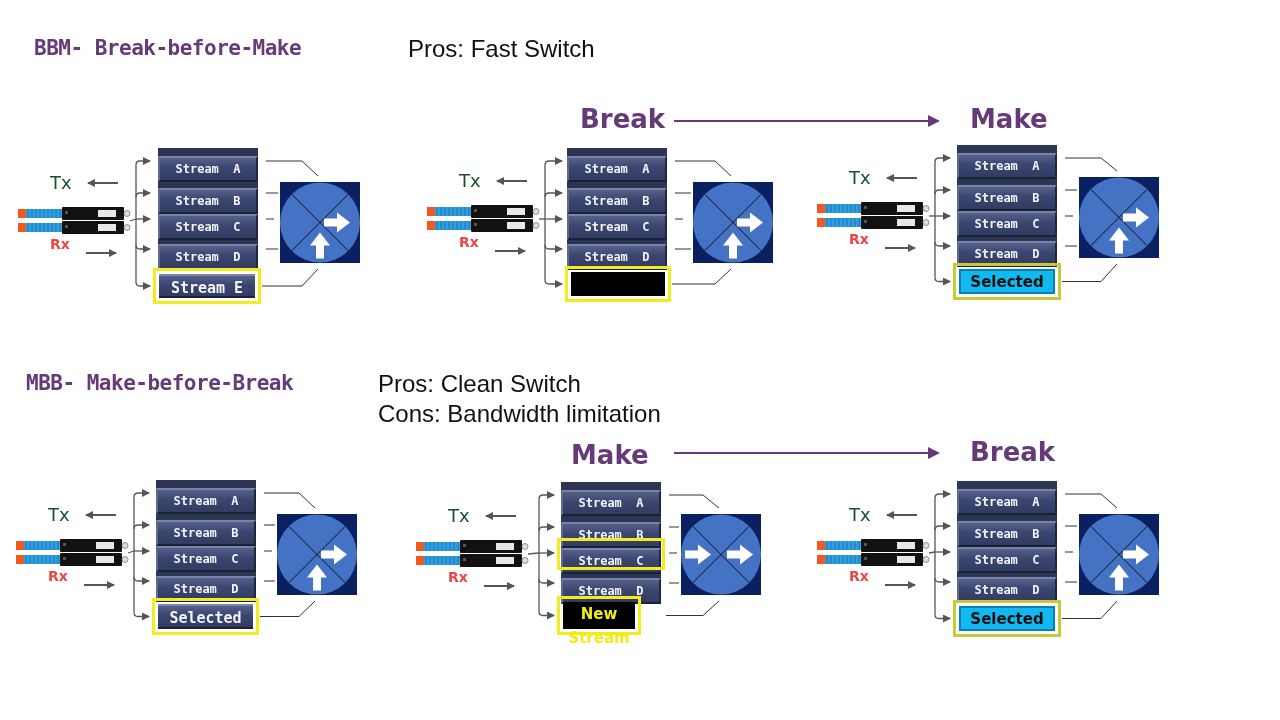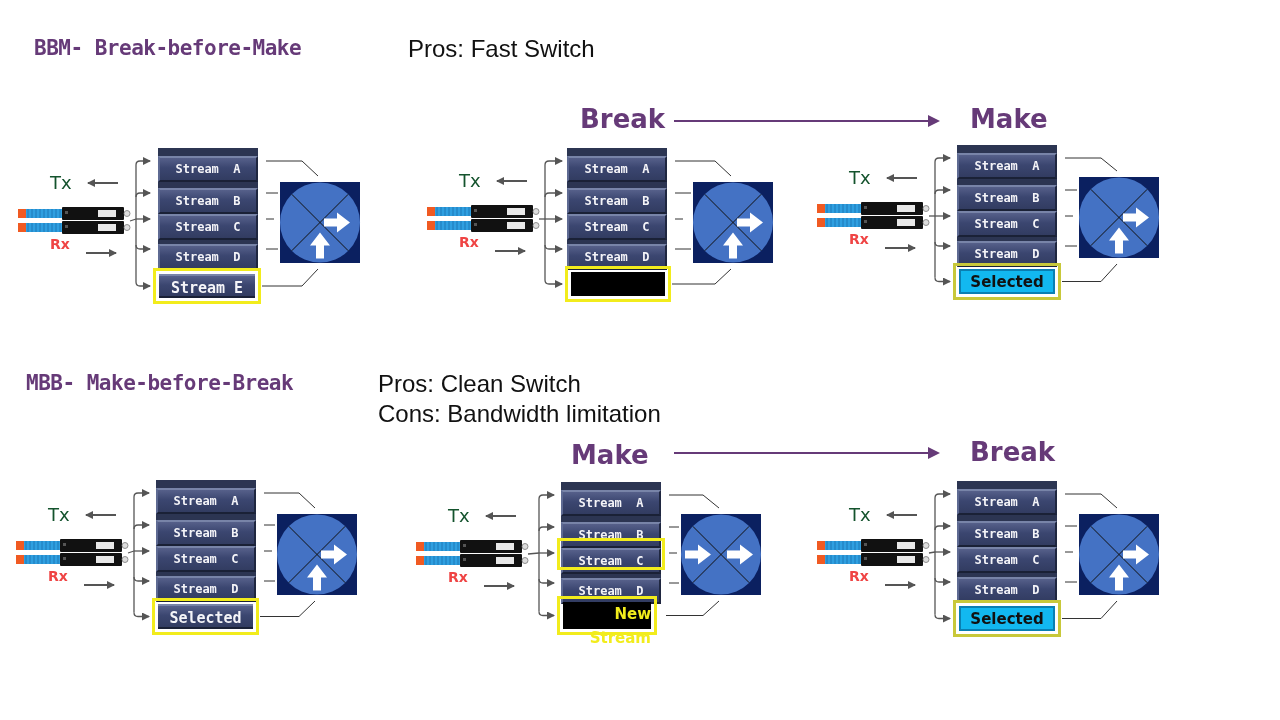--- a/index.html
+++ b/index.html
@@ -435,21 +435,21 @@
     </div>
     <div class="tx" style="left: 448px; top: 505px;">Tx</div>
     <div class="rx" style="left: 448px; top: 569px;">Rx</div>
     <div class="stack" style="left: 561px; top: 482px; height: 116px;">
       <div class="stream" style="top: 0px;">Stream  A</div>
       <div class="stream" style="top: 32px;">Stream  B</div>
       <div class="stream" style="top: 58px;">Stream  C</div>
       <div class="hl" style="left: -4px; top: 56px; width: 108px; height: 32px;"></div>
       <div class="stream" style="top: 88px;">Stream  D</div>
     </div>
-    <div class="slot newstream" style="left: 557px; top: 596px; width: 100px; height: 39px; text-align: right;">
+    <div class="slot newstream" style="left: 557px; top: 596px; width: 84px; height: 39px;">
       <div class="inner" style="">New Stream</div>
     </div>
     <div class="tx" style="left: 849px; top: 504px;">Tx</div>
     <div class="rx" style="left: 849px; top: 568px;">Rx</div>
     <div class="stack" style="left: 957px; top: 481px; height: 121px;">
       <div class="stream" style="top: 0px;">Stream  A</div>
       <div class="stream" style="top: 32px;">Stream  B</div>
       <div class="stream" style="top: 58px;">Stream  C</div>
       <div class="stream" style="top: 88px;">Stream  D</div>
     </div>

